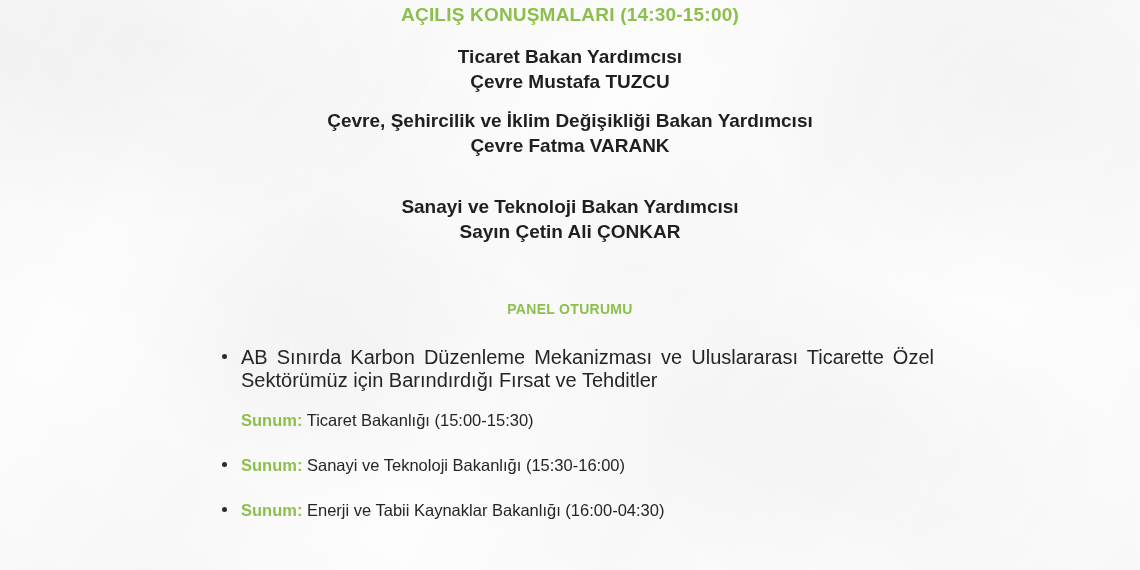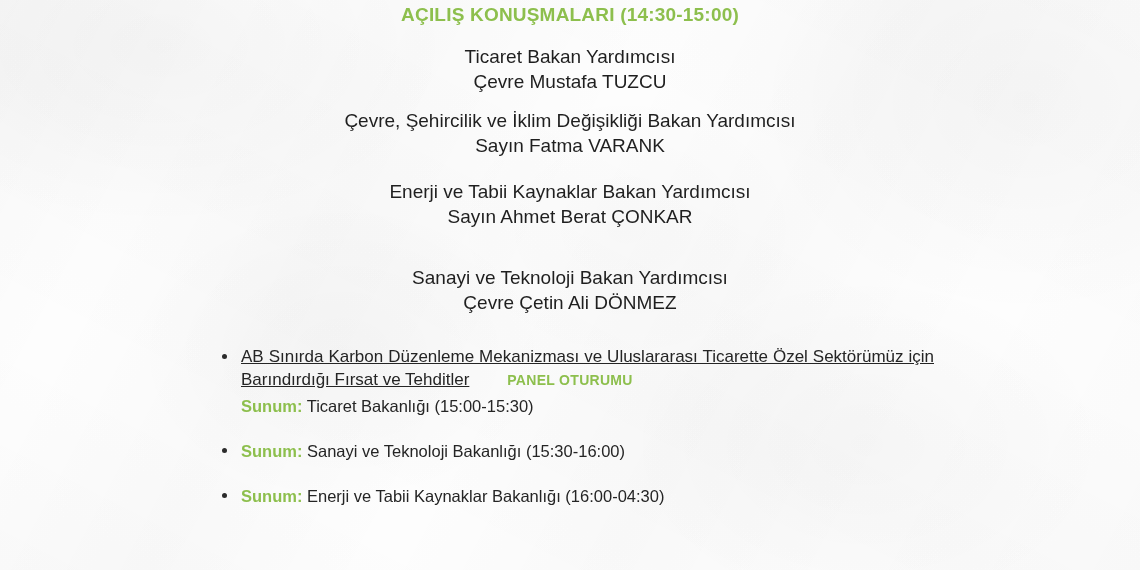--- a/index.html
+++ b/index.html
@@ -50,21 +50,21 @@
   .heading-opening {
     color: #8dbf4d;
     font-size: 19px;
     line-height: 22px;
     padding-top: 4px;
   }
 
   .speaker-group {
     text-align: center;
     color: #1f1f1f;
-    font-weight: 400;
+    font-weight: 700;
     font-size: 19px;
     line-height: 25px;
   }
   .speaker-group .role { display: block; }
   .speaker-group .name { display: block; }
 
   .sp-1 { margin-top: 18px; }
   .sp-2 { margin-top: 14px; }
   .sp-3 { margin-top: 21px; }
   .sp-4 { margin-top: 36px; }
@@ -98,36 +98,35 @@
     position: absolute;
     left: 0;
     top: 8px;
     width: 5px;
     height: 5px;
     border-radius: 50%;
     background: #2b2b2b;
   }
 
   .item-title {
-    font-size: 17px;
+    font-size: 20px;
     line-height: 22.5px;
     color: #252525;
     font-weight: 400;
-    text-decoration: underline;
   }
   .item-title.justified {
     text-align: justify;
     text-align-last: left;
   }
 
   .item-source {
     font-size: 16.5px;
     line-height: 23px;
     color: #252525;
-    margin-top: 4px;
+    margin-top: 18px;
   }
   .source-label {
     color: #8dbf4d;
     font-weight: 600;
   }
   .source-value { color: #252525; }
 </style>
 </head>
 <body>
 
@@ -137,31 +136,27 @@
 
   <div class="section-heading heading-opening">AÇILIŞ KONUŞMALARI (14:30-15:00)</div>
 
   <div class="speaker-group sp-1">
     <span class="role">Ticaret Bakan Yardımcısı</span>
     <span class="name">Çevre Mustafa TUZCU</span>
   </div>
 
   <div class="speaker-group sp-2">
     <span class="role">Çevre, Şehircilik ve İklim Değişikliği Bakan Yardımcısı</span>
-    <span class="name">Sayın Fatma VARANK</span>
+    <span class="name">Çevre Fatma VARANK</span>
   </div>
 
-  <div class="speaker-group sp-3">
-    <span class="role">Enerji ve Tabii Kaynaklar Bakan Yardımcısı</span>
-    <span class="name">Sayın Ahmet Berat ÇONKAR</span>
-  </div>
 
   <div class="speaker-group sp-4">
     <span class="role">Sanayi ve Teknoloji Bakan Yardımcısı</span>
-    <span class="name">Çevre Çetin Ali DÖNMEZ</span>
+    <span class="name">Sayın Çetin Ali ÇONKAR</span>
   </div>
 
   <div class="section-heading heading-panel">PANEL OTURUMU</div>
 
   <ul class="panel-list">
 
     <li class="panel-item">
       <span class="bullet-dot"></span>
       <div class="item-title justified">AB Sınırda Karbon Düzenleme Mekanizması ve Uluslararası Ticarette Özel Sektörümüz için Barındırdığı Fırsat ve Tehditler</div>
       <div class="item-source">

